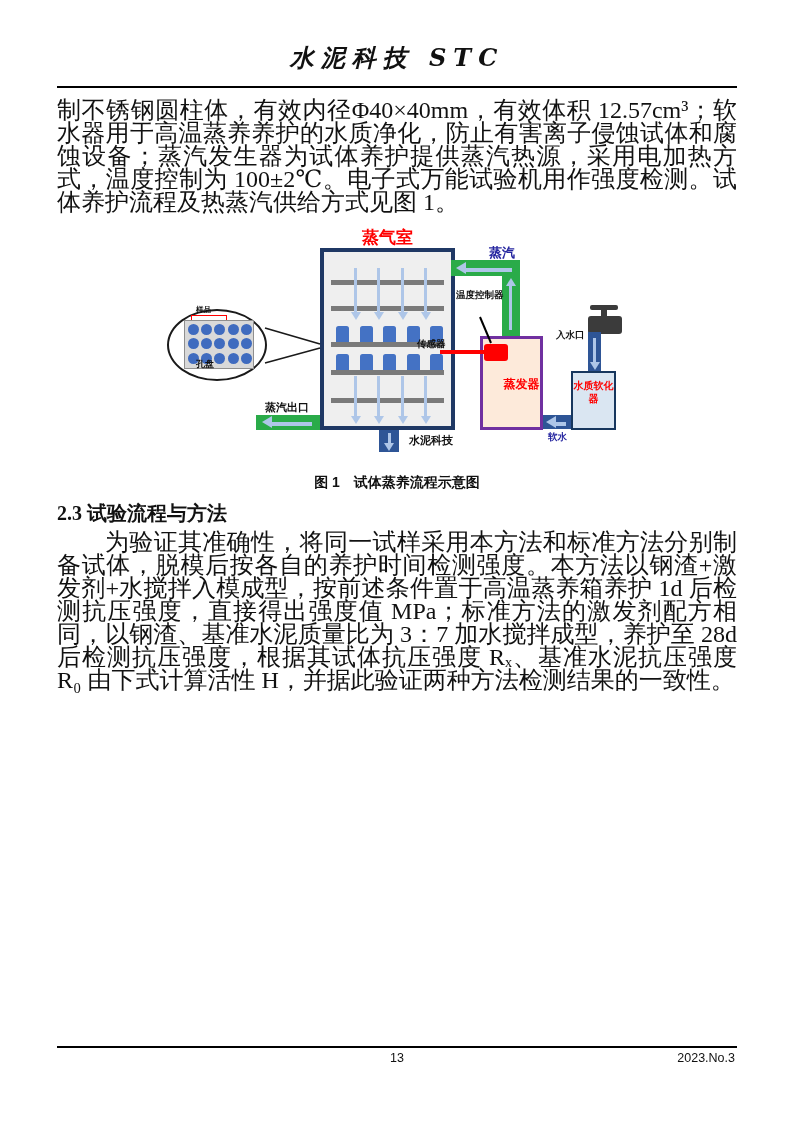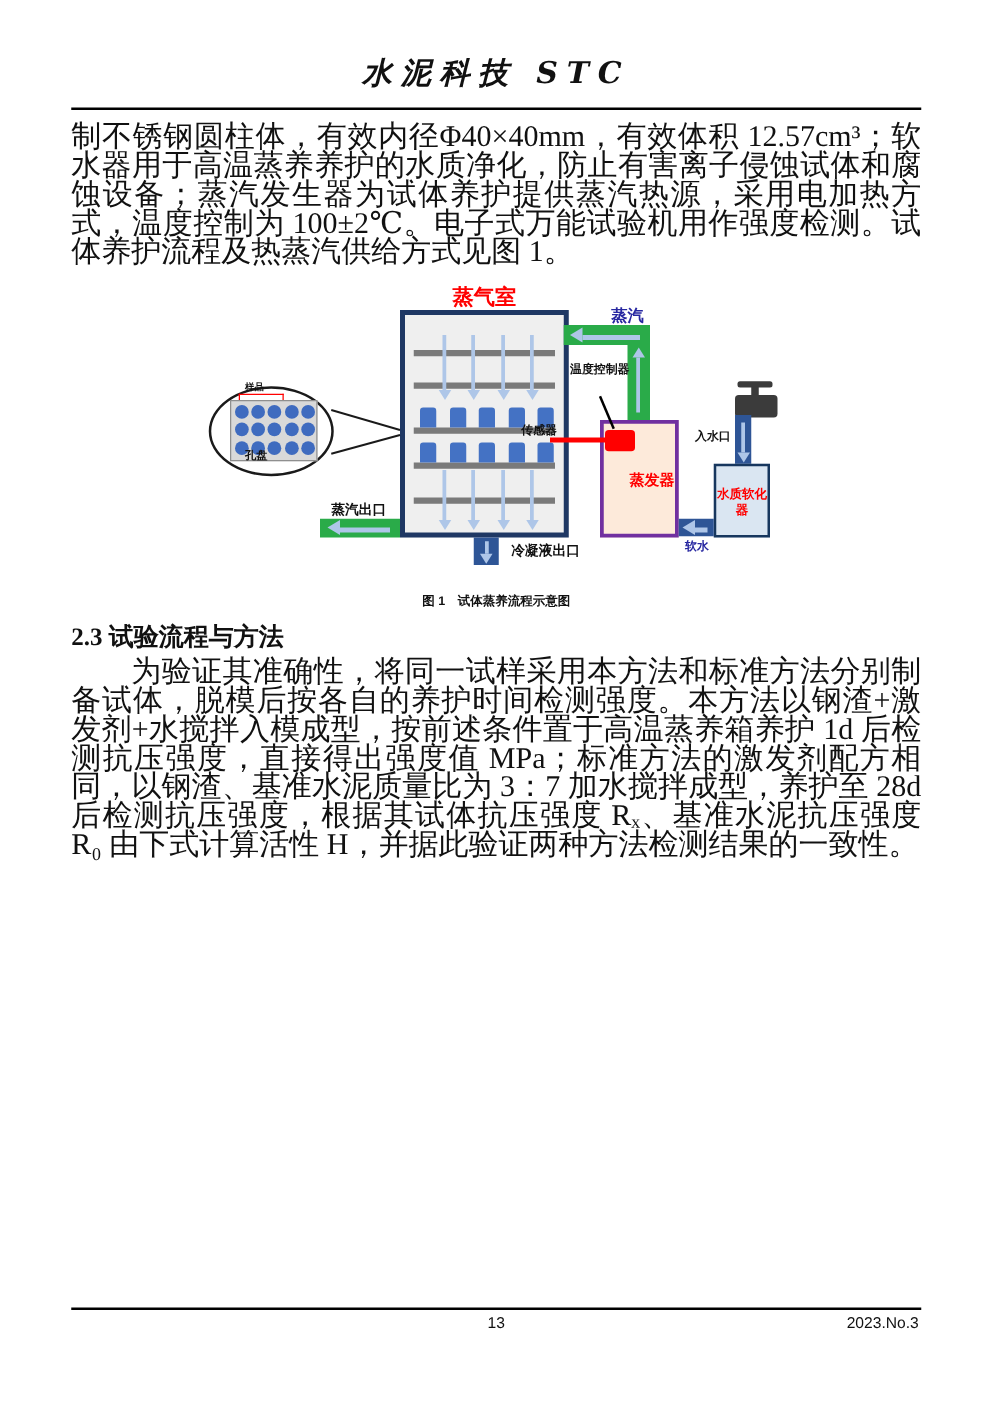--- a/index.html
+++ b/index.html
@@ -8,21 +8,21 @@
   .content{position:absolute;left:57px;top:0;width:680px;}
   .journal-title{margin-top:42px;text-align:center;font-size:24px;font-weight:bold;font-style:italic;
                  letter-spacing:7px;font-family:"DejaVu Serif","Liberation Serif",serif;}
   .header-rule{margin-top:12px;border-top:2.2px solid #000;height:0;}
   p.body-par{font-size:24px;line-height:23px;text-align:justify;margin:0;
              font-family:"Liberation Serif","DejaVu Serif",serif;}
   p.first{margin-top:11px;}
   .indent{text-indent:2em;}
   .figure-wrap{position:relative;width:485px;height:250px;margin:2px 0 0 103px;
                font-family:"Liberation Sans","DejaVu Sans",sans-serif;}
-  .fig-caption{margin-top:8px;text-align:center;font-size:10px;font-weight:bold;
+  .fig-caption{margin-top:8px;text-align:center;font-size:14px;font-weight:bold;
                font-family:"Liberation Sans","DejaVu Sans",sans-serif;}
   .section-heading{margin:8px 0 0 0;font-size:20px;font-weight:bold;
                    font-family:"Liberation Serif","DejaVu Serif",serif;}
   .formula-line{margin-top:2px;height:34px;line-height:34px;font-size:19px;padding-left:190px;}
   .formula-dots{font-weight:bold;letter-spacing:1px;}
   .formula-number{margin-left:72px;}
   .p-after-formula{margin-top:3px;}
   .footer{position:absolute;left:57px;top:1046px;width:680px;
           font-family:"Liberation Sans","DejaVu Sans",sans-serif;}
   .footer-rule{border-top:2px solid #000;height:0;}
@@ -50,21 +50,21 @@
   .pipe-blue{background:var(--pipe-blue);}
   .lbl{position:absolute;font-weight:bold;color:#111;}
   .lbl-blue{color:var(--label-blue);}
   .lbl-red{color:var(--red);}
   .evaporator{left:320px;top:120px;width:63px;height:94px;border:3px solid var(--evaporator-border);
               background:var(--evaporator-fill);box-sizing:border-box;}
   .sensor-box{left:324px;top:128px;width:24px;height:17px;background:var(--red);border-radius:3px;}
   .sensor-line{left:280px;top:134px;width:46px;height:4px;background:var(--red);}
   .softener{left:411px;top:155px;width:45px;height:59px;border:2.5px solid #17375e;
             background:var(--softener-fill);box-sizing:border-box;text-align:center;}
-  .softener .lbl-red{position:static;display:block;margin-top:16px;font-size:10px;line-height:13px;}
+  .softener .lbl-red{position:static;display:block;margin-top:6px;font-size:10px;line-height:13px;}
   .faucet{background:#3b3b3b;}
   .ellipse{left:7px;top:93px;width:100px;height:72px;border:2px solid #1a1a1a;border-radius:50%;background:#fff;box-sizing:border-box;}
   .tray{left:24px;top:104px;width:70px;height:49px;background:#d9d9d9;border:1px solid #8f8f8f;box-sizing:border-box;}
   .tray-circle{position:absolute;width:11px;height:11px;border-radius:50%;background:#3f6bbf;}
   .sample-bracket{left:31px;top:99px;width:34px;height:4px;border-top:1.6px solid var(--red);
                   border-left:1.6px solid var(--red);border-right:1.6px solid var(--red);}
   svg.overlay{position:absolute;left:0;top:0;pointer-events:none;}
 </style>
 </head>
 <body>
@@ -123,33 +123,33 @@
       <div class="abs sensor-line"></div>
       <div class="abs sensor-box"></div>
       <div class="lbl" style="left:257px;top:122px;font-size:9.5px;">传感器</div>
       <div class="lbl" style="left:296px;top:73px;font-size:9.5px;">温度控制器</div>
       <div class="lbl lbl-red" style="left:320px;top:160px;width:83px;text-align:center;font-size:12px;">蒸发器</div>
 
       <div class="abs faucet" style="left:430px;top:89px;width:28px;height:5px;border-radius:2px;"></div>
       <div class="abs faucet" style="left:441px;top:93px;width:6px;height:8px;"></div>
       <div class="abs faucet" style="left:428px;top:100px;width:34px;height:18px;border-radius:3px;"></div>
       <div class="abs pipe-blue" style="left:428px;top:116px;width:13px;height:41px;"></div>
-      <div class="lbl" style="left:396px;top:127px;font-size:9.5px;">入水口</div>
+      <div class="lbl" style="left:396px;top:113px;font-size:9.5px;">入水口</div>
 
       <div class="abs softener">
         <span class="lbl-red" style="font-weight:bold;">水质软化器</span>
       </div>
       <div class="abs pipe-blue" style="left:383px;top:199px;width:28px;height:14px;"></div>
       <div class="lbl lbl-blue" style="left:388px;top:215px;font-size:9.5px;">软水</div>
 
       <div class="abs pipe-green" style="left:96px;top:199px;width:64px;height:15px;"></div>
       <div class="lbl" style="left:105px;top:184px;font-size:11px;">蒸汽出口</div>
 
       <div class="abs pipe-blue" style="left:219px;top:214px;width:20px;height:22px;"></div>
-      <div class="lbl" style="left:249px;top:217px;font-size:11px;">冷凝液出口</div>
+      <div class="lbl" style="left:249px;top:217px;font-size:11px;">水泥科技</div>
 
       <div class="abs ellipse"></div>
       <div class="abs tray">
           <div class="tray-circle" style="left:3px;top:3px;"></div>
           <div class="tray-circle" style="left:16.2px;top:3px;"></div>
           <div class="tray-circle" style="left:29.4px;top:3px;"></div>
           <div class="tray-circle" style="left:42.599999999999994px;top:3px;"></div>
           <div class="tray-circle" style="left:55.8px;top:3px;"></div>
           <div class="tray-circle" style="left:3px;top:17.4px;"></div>
           <div class="tray-circle" style="left:16.2px;top:17.4px;"></div>

